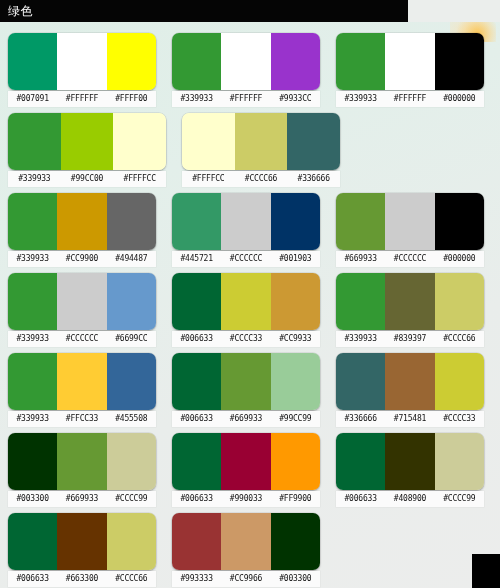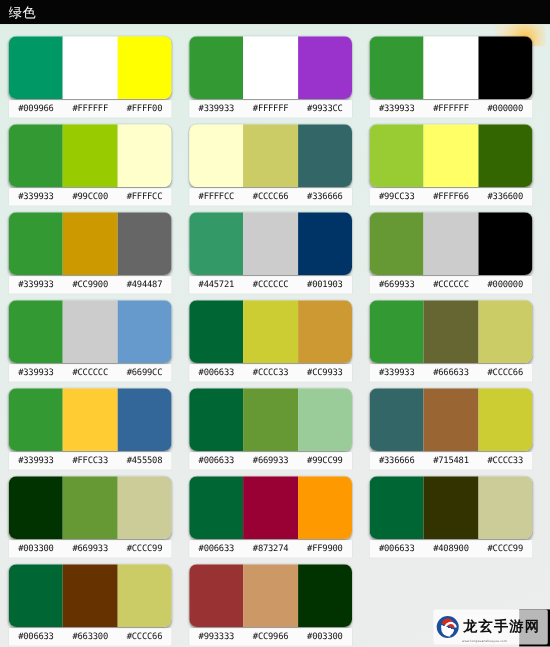--- a/index.html
+++ b/index.html
@@ -7,21 +7,21 @@
   body{
     width:500px;height:588px;
     background:#ebeeec;
     font-family:"DejaVu Sans Mono","Liberation Mono",monospace;
     overflow:hidden;
     position:relative;
   }
   
   #titlebar{
     position:absolute;left:0;top:0;
-    width:500px;height:22px;
+    width:408px;height:22px;
     background:#050505;
     color:#ffffff;
     display:flex;align-items:center;
     padding-left:8px;
     box-sizing:border-box;
   }
   #titlebar .title-text{
     font-family:"DejaVu Sans","Liberation Sans",sans-serif;
     font-size:12px;line-height:12px;
     letter-spacing:.5px;
@@ -161,21 +161,21 @@
 
   <div id="palette-grid">
       <div class="palette-row">
         <div class="palette-group">
           <div class="swatch-strip">
             <div class="swatch" title="#009966" style="background: rgb(0, 153, 102);"></div>
             <div class="swatch" title="#FFFFFF" style="background: rgb(255, 255, 255);"></div>
             <div class="swatch" title="#FFFF00" style="background: rgb(255, 255, 0);"></div>
           </div>
           <div class="hex-row">
-            <div class="hex-label">#009966</div>
+            <div class="hex-label">#007091</div>
             <div class="hex-label">#FFFFFF</div>
             <div class="hex-label">#FFFF00</div>
           </div>
         </div>
         <div class="palette-group">
           <div class="swatch-strip">
             <div class="swatch" title="#339933" style="background: rgb(51, 153, 51);"></div>
             <div class="swatch" title="#FFFFFF" style="background: rgb(255, 255, 255);"></div>
             <div class="swatch" title="#9933CC" style="background: rgb(153, 51, 204);"></div>
           </div>
@@ -216,32 +216,20 @@
             <div class="swatch" title="#FFFFCC" style="background: rgb(255, 255, 204);"></div>
             <div class="swatch" title="#CCCC66" style="background: rgb(204, 204, 102);"></div>
             <div class="swatch" title="#336666" style="background: rgb(51, 102, 102);"></div>
           </div>
           <div class="hex-row">
             <div class="hex-label">#FFFFCC</div>
             <div class="hex-label">#CCCC66</div>
             <div class="hex-label">#336666</div>
           </div>
         </div>
-        <div class="palette-group">
-          <div class="swatch-strip">
-            <div class="swatch" title="#99CC33" style="background: rgb(153, 204, 51);"></div>
-            <div class="swatch" title="#FFFF66" style="background: rgb(255, 255, 102);"></div>
-            <div class="swatch" title="#336600" style="background: rgb(51, 102, 0);"></div>
-          </div>
-          <div class="hex-row">
-            <div class="hex-label">#99CC33</div>
-            <div class="hex-label">#FFFF66</div>
-            <div class="hex-label">#336600</div>
-          </div>
-        </div>
       </div>
       <div class="palette-row">
         <div class="palette-group">
           <div class="swatch-strip">
             <div class="swatch" title="#339933" style="background: rgb(51, 153, 51);"></div>
             <div class="swatch" title="#CC9900" style="background: rgb(204, 153, 0);"></div>
             <div class="swatch" title="#666666" style="background: rgb(102, 102, 102);"></div>
           </div>
           <div class="hex-row">
             <div class="hex-label">#339933</div>
@@ -300,21 +288,21 @@
           </div>
         </div>
         <div class="palette-group">
           <div class="swatch-strip">
             <div class="swatch" title="#339933" style="background: rgb(51, 153, 51);"></div>
             <div class="swatch" title="#666633" style="background: rgb(102, 102, 51);"></div>
             <div class="swatch" title="#CCCC66" style="background: rgb(204, 204, 102);"></div>
           </div>
           <div class="hex-row">
             <div class="hex-label">#339933</div>
-            <div class="hex-label">#666633</div>
+            <div class="hex-label">#839397</div>
             <div class="hex-label">#CCCC66</div>
           </div>
         </div>
       </div>
       <div class="palette-row">
         <div class="palette-group">
           <div class="swatch-strip">
             <div class="swatch" title="#339933" style="background: rgb(51, 153, 51);"></div>
             <div class="swatch" title="#FFCC33" style="background: rgb(255, 204, 51);"></div>
             <div class="swatch" title="#336699" style="background: rgb(51, 102, 153);"></div>
@@ -364,21 +352,21 @@
           </div>
         </div>
         <div class="palette-group">
           <div class="swatch-strip">
             <div class="swatch" title="#006633" style="background: rgb(0, 102, 51);"></div>
             <div class="swatch" title="#990033" style="background: rgb(153, 0, 51);"></div>
             <div class="swatch" title="#FF9900" style="background: rgb(255, 153, 0);"></div>
           </div>
           <div class="hex-row">
             <div class="hex-label">#006633</div>
-            <div class="hex-label">#873274</div>
+            <div class="hex-label">#990033</div>
             <div class="hex-label">#FF9900</div>
           </div>
         </div>
         <div class="palette-group">
           <div class="swatch-strip">
             <div class="swatch" title="#006633" style="background: rgb(0, 102, 51);"></div>
             <div class="swatch" title="#333300" style="background: rgb(51, 51, 0);"></div>
             <div class="swatch" title="#CCCC99" style="background: rgb(204, 204, 153);"></div>
           </div>
           <div class="hex-row">
@@ -423,19 +411,14 @@
             <div class="hex-label"></div>
             <div class="hex-label"></div>
             <div class="hex-label"></div>
           </div>
         </div>
       </div>
     </div>
 
   <div id="watermark-block"></div>
 
-  <div id="watermark">
-    <span class="wm-mark"></span>
-    <span class="wm-text">龙玄手游网</span>
-    <span class="wm-sub">www.longxuanshouyou.com</span>
-  </div>
 
 </div>
 
 </body></html>

